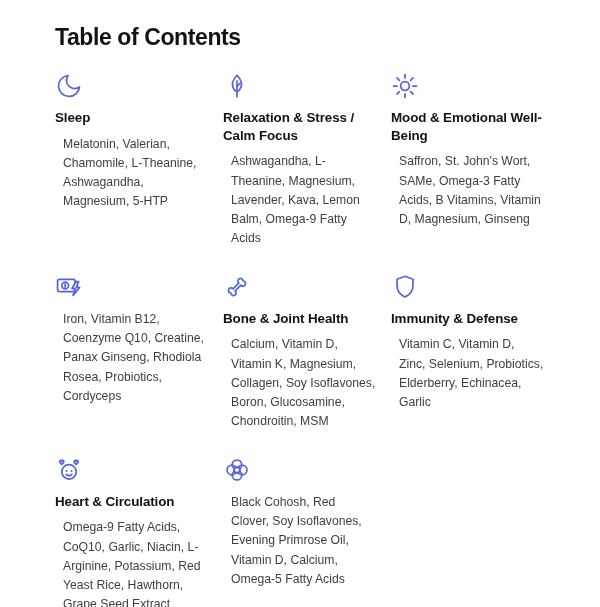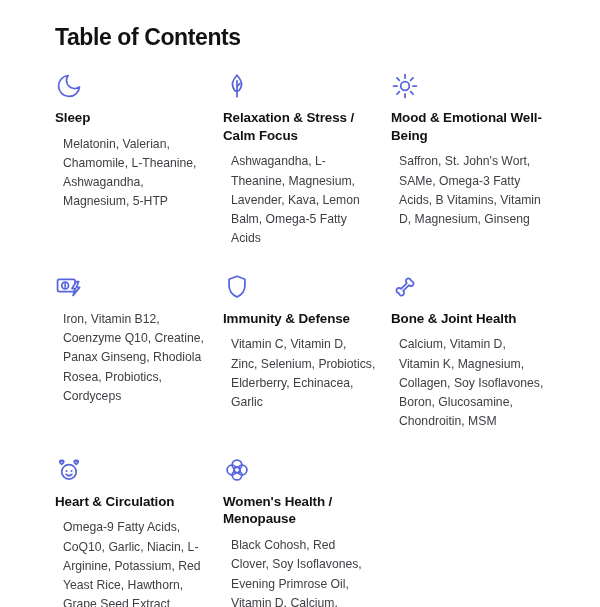--- a/index.html
+++ b/index.html
@@ -84,21 +84,21 @@
 
     <a class="toc-item">
       <span class="toc-icon">
         <svg viewBox="0 0 24 24">
           <path d="M12 2.8c-3.3 3.6-4.8 7-3.4 10.3.9 2.2 2.1 3.4 3.4 3.4s2.5-1.2 3.4-3.4c1.4-3.3-.1-6.7-3.4-10.3z"></path>
           <path d="M12 21.2V7.5"></path>
             <path d="M12 12.4l2.6-2.6"></path>
         </svg>
       </span>
       <h3 class="toc-title">Relaxation &amp; Stress / Calm Focus</h3>
-      <p class="toc-supplements">Ashwagandha, L-Theanine, Magnesium, Lavender, Kava, Lemon Balm, Omega-5 Fatty Acids</p>
+      <p class="toc-supplements">Ashwagandha, L-Theanine, Magnesium, Lavender, Kava, Lemon Balm, Omega-9 Fatty Acids</p>
     </a>
 
     <a class="toc-item">
       <span class="toc-icon">
         <svg viewBox="0 0 24 24">
           <circle cx="12" cy="12" r="3.7"></circle>
           <path d="M12 2.2v3M12 18.8v3M2.2 12h3M18.8 12h3M5.1 5.1l2.1 2.1M16.8 16.8l2.1 2.1M18.9 5.1l-2.1 2.1M7.2 16.8l-2.1 2.1"></path>
         </svg>
       </span>
       <h3 class="toc-title">Mood &amp; Emotional Well-Being</h3>
@@ -113,37 +113,37 @@
           <path d="M8.7 9.4v2.6"></path>
           <path class="mask" d="M18.2 7.3l-3.6 6h2.8l-1.9 5.9 5.6-6.9h-2.8l2-5z"></path>
         </svg>
       </span>
       <p class="toc-supplements">Iron, Vitamin B12, Coenzyme Q10, Creatine, Panax Ginseng, Rhodiola Rosea, Probiotics, Cordyceps</p>
     </a>
 
     <a class="toc-item">
       <span class="toc-icon">
         <svg viewBox="0 0 24 24">
-          <path d="M12 2.8l6.8 2.6v5.3c0 4.8-2.9 8-6.8 9.9-3.9-1.9-6.8-5.1-6.8-9.9V5.4L12 2.8z"></path>
-        </svg>
-      </span>
-      <h3 class="toc-title">Immunity &amp; Defense</h3>
-      <p class="toc-supplements">Vitamin C, Vitamin D, Zinc, Selenium, Probiotics, Elderberry, Echinacea, Garlic</p>
-    </a>
-
-    <a class="toc-item">
-      <span class="toc-icon">
-        <svg viewBox="0 0 24 24">
           <g transform="rotate(-45 12 12)">
             <path d="M8.5 10.7 L15.5 10.7 C15.5 9.2 16.6 8.1 18 8.3 C19.6 8.5 20.5 10.3 19.6 11.6 C19.3 12 19.3 12 19.6 12.4 C20.5 13.7 19.6 15.5 18 15.7 C16.6 15.9 15.5 14.8 15.5 13.3 L8.5 13.3 C8.5 14.8 7.4 15.9 6 15.7 C4.4 15.5 3.5 13.7 4.4 12.4 C4.7 12 4.7 12 4.4 11.6 C3.5 10.3 4.4 8.5 6 8.3 C7.4 8.1 8.5 9.2 8.5 10.7 Z"></path>
           </g>
         </svg>
       </span>
       <h3 class="toc-title">Bone &amp; Joint Health</h3>
       <p class="toc-supplements">Calcium, Vitamin D, Vitamin K, Magnesium, Collagen, Soy Isoflavones, Boron, Glucosamine, Chondroitin, MSM</p>
+    </a>
+
+    <a class="toc-item">
+      <span class="toc-icon">
+        <svg viewBox="0 0 24 24">
+          <path d="M12 2.8l6.8 2.6v5.3c0 4.8-2.9 8-6.8 9.9-3.9-1.9-6.8-5.1-6.8-9.9V5.4L12 2.8z"></path>
+        </svg>
+      </span>
+      <h3 class="toc-title">Immunity &amp; Defense</h3>
+      <p class="toc-supplements">Vitamin C, Vitamin D, Zinc, Selenium, Probiotics, Elderberry, Echinacea, Garlic</p>
     </a>
 
     <a class="toc-item">
       <span class="toc-icon">
         <svg viewBox="0 0 24 24">
           <circle cx="12" cy="13.6" r="6.2"></circle>
           <circle class="fill-dot" cx="9.8" cy="12.8" r="0.85"></circle>
           <circle class="fill-dot" cx="14.2" cy="12.8" r="0.85"></circle>
           <path d="M9.6 15.8c1.5 1.4 3.3 1.4 4.8 0"></path>
           <path d="M5.8 7.2C4.6 6.2 3.6 5.1 4.3 4.1 4.8 3.4 5.8 3.6 5.8 4.5 5.8 3.6 6.8 3.4 7.3 4.1 8 5.1 7 6.2 5.8 7.2Z"></path>
@@ -159,18 +159,17 @@
       <span class="toc-icon">
         <svg viewBox="0 0 24 24">
           <circle cx="12" cy="7.6" r="4.1"></circle>
           <circle cx="12" cy="16.4" r="4.1"></circle>
           <circle cx="7.6" cy="12" r="4.1"></circle>
           <circle cx="16.4" cy="12" r="4.1"></circle>
           <circle class="mask" cx="12" cy="12" r="2.5" style="fill:var(--background)"></circle>
           <circle cx="12" cy="12" r="2.5"></circle>
         </svg>
       </span>
-      <h3 class="toc-title">Women's Health / Menopause</h3>
       <p class="toc-supplements">Black Cohosh, Red Clover, Soy Isoflavones, Evening Primrose Oil, Vitamin D, Calcium, Omega-5 Fatty Acids</p>
     </a>
 
   </div>
 </div>
 
 </body></html>

